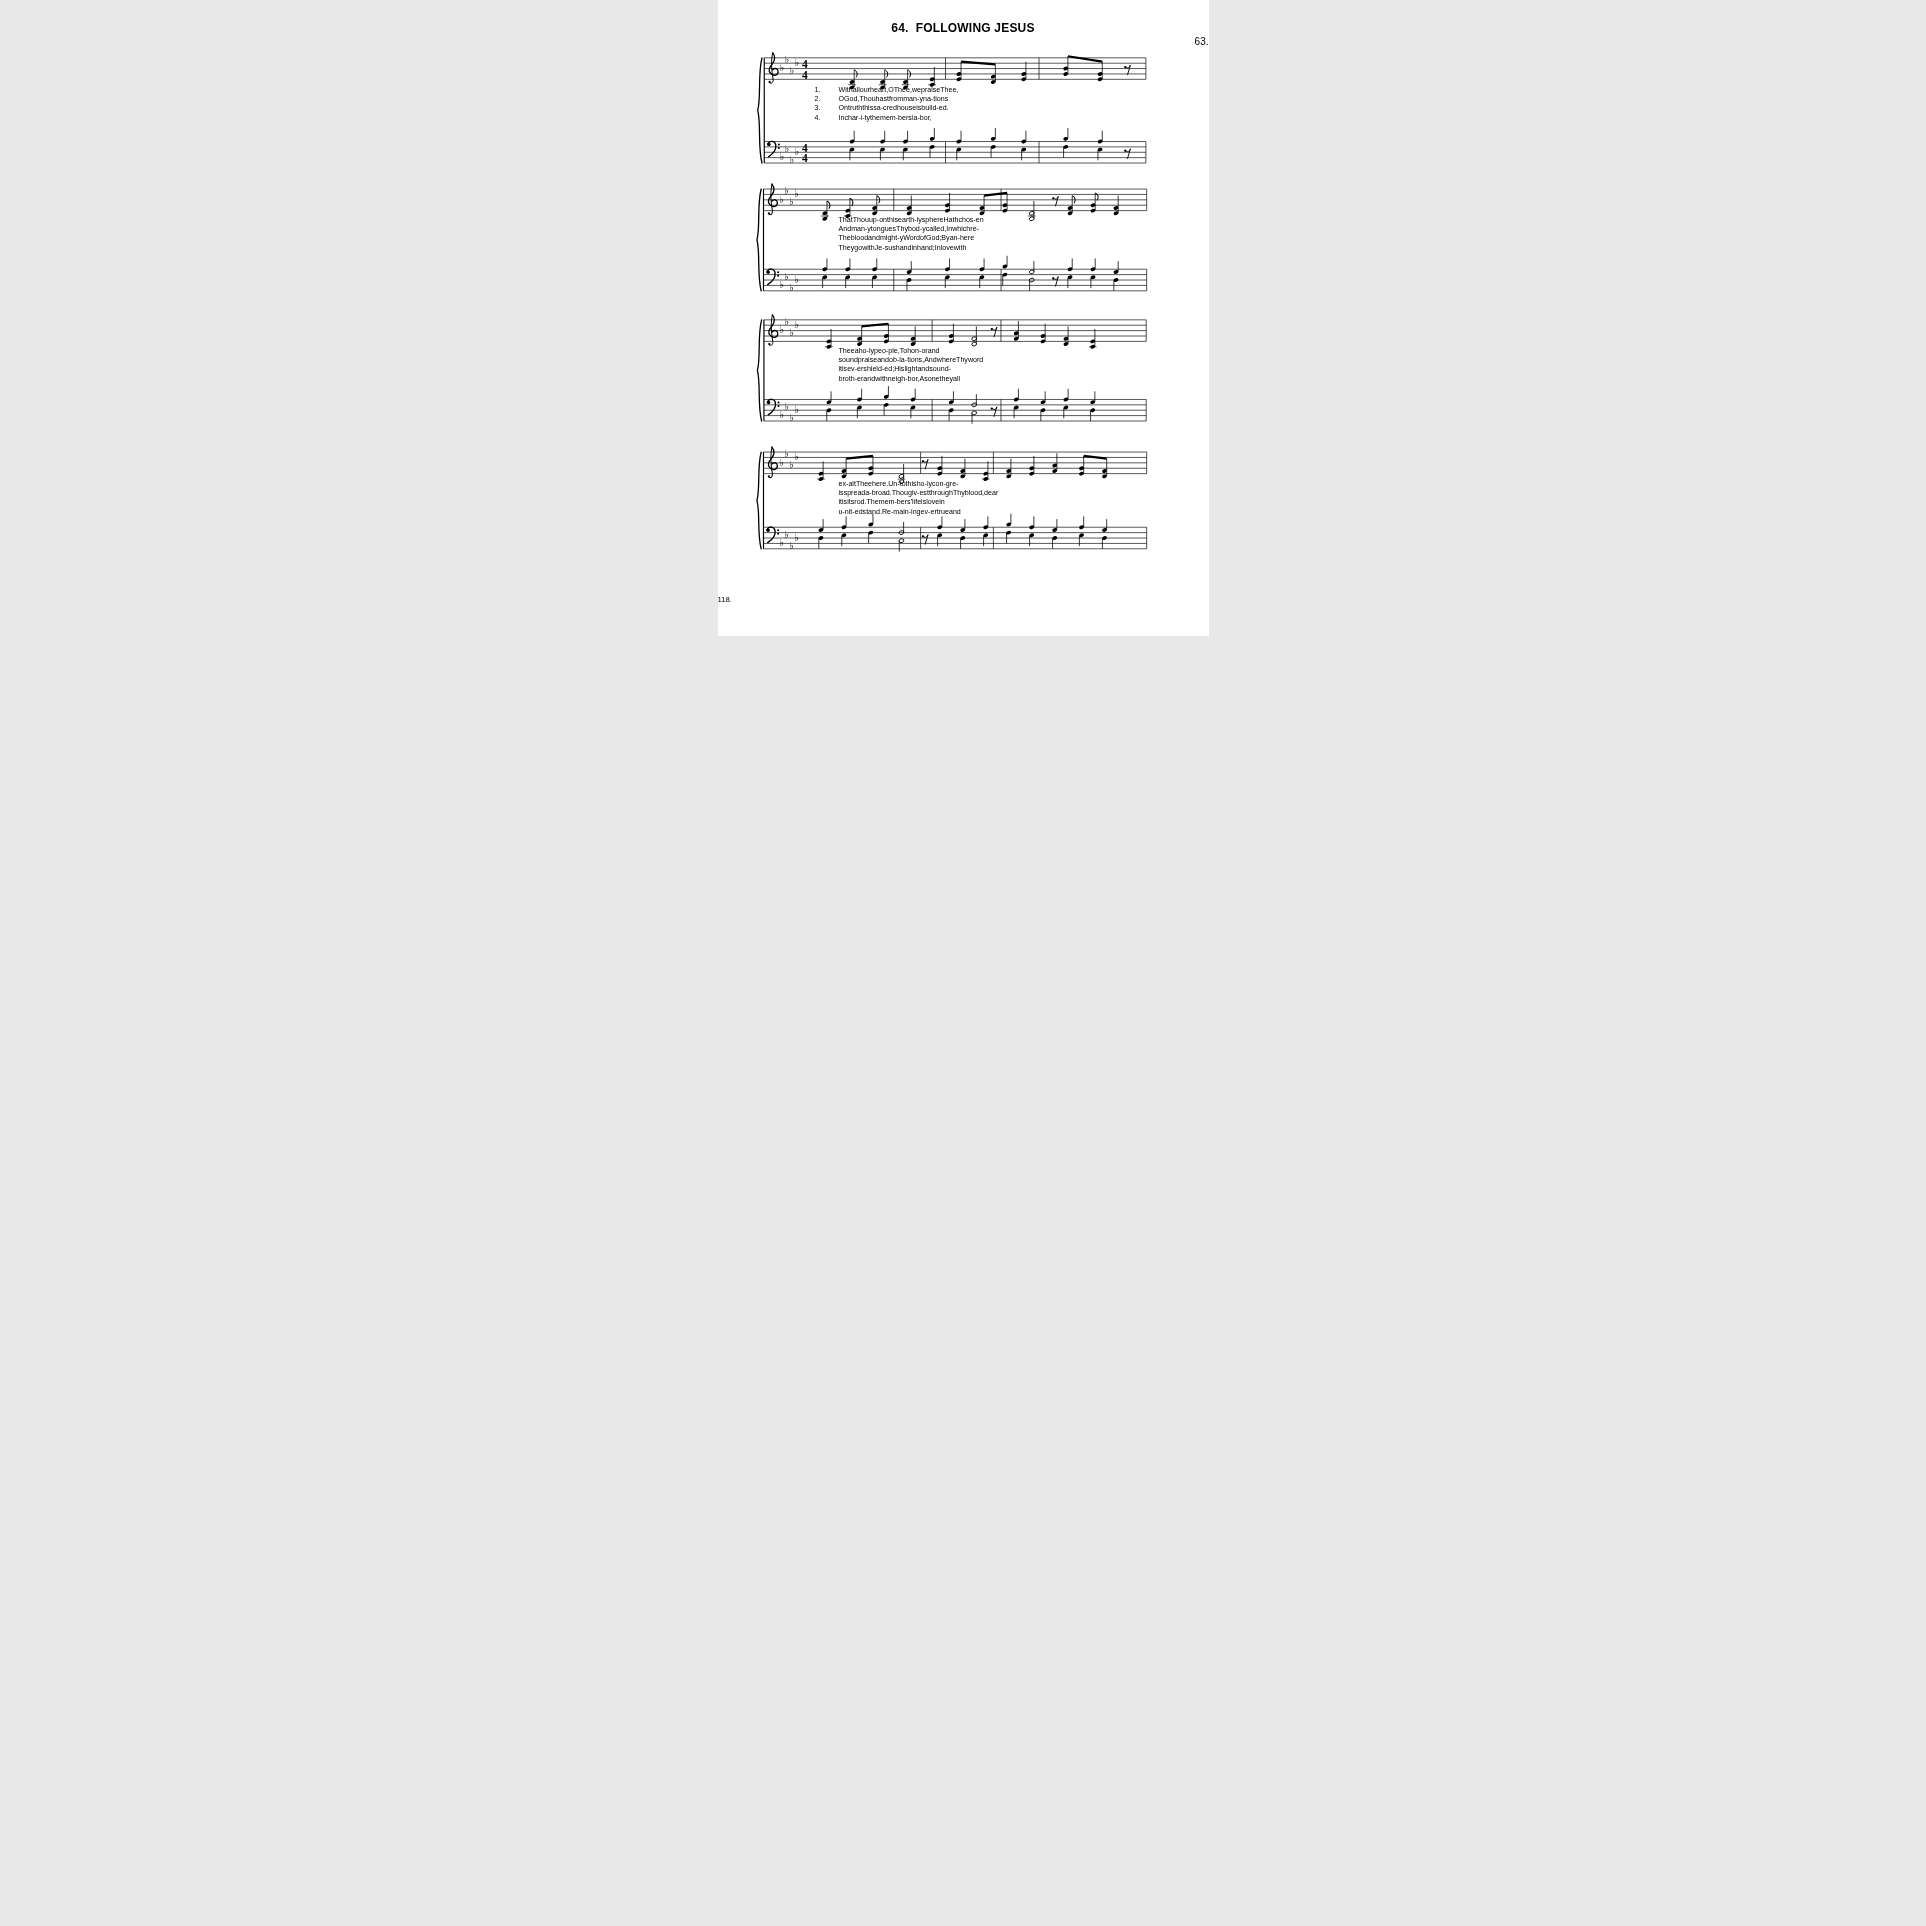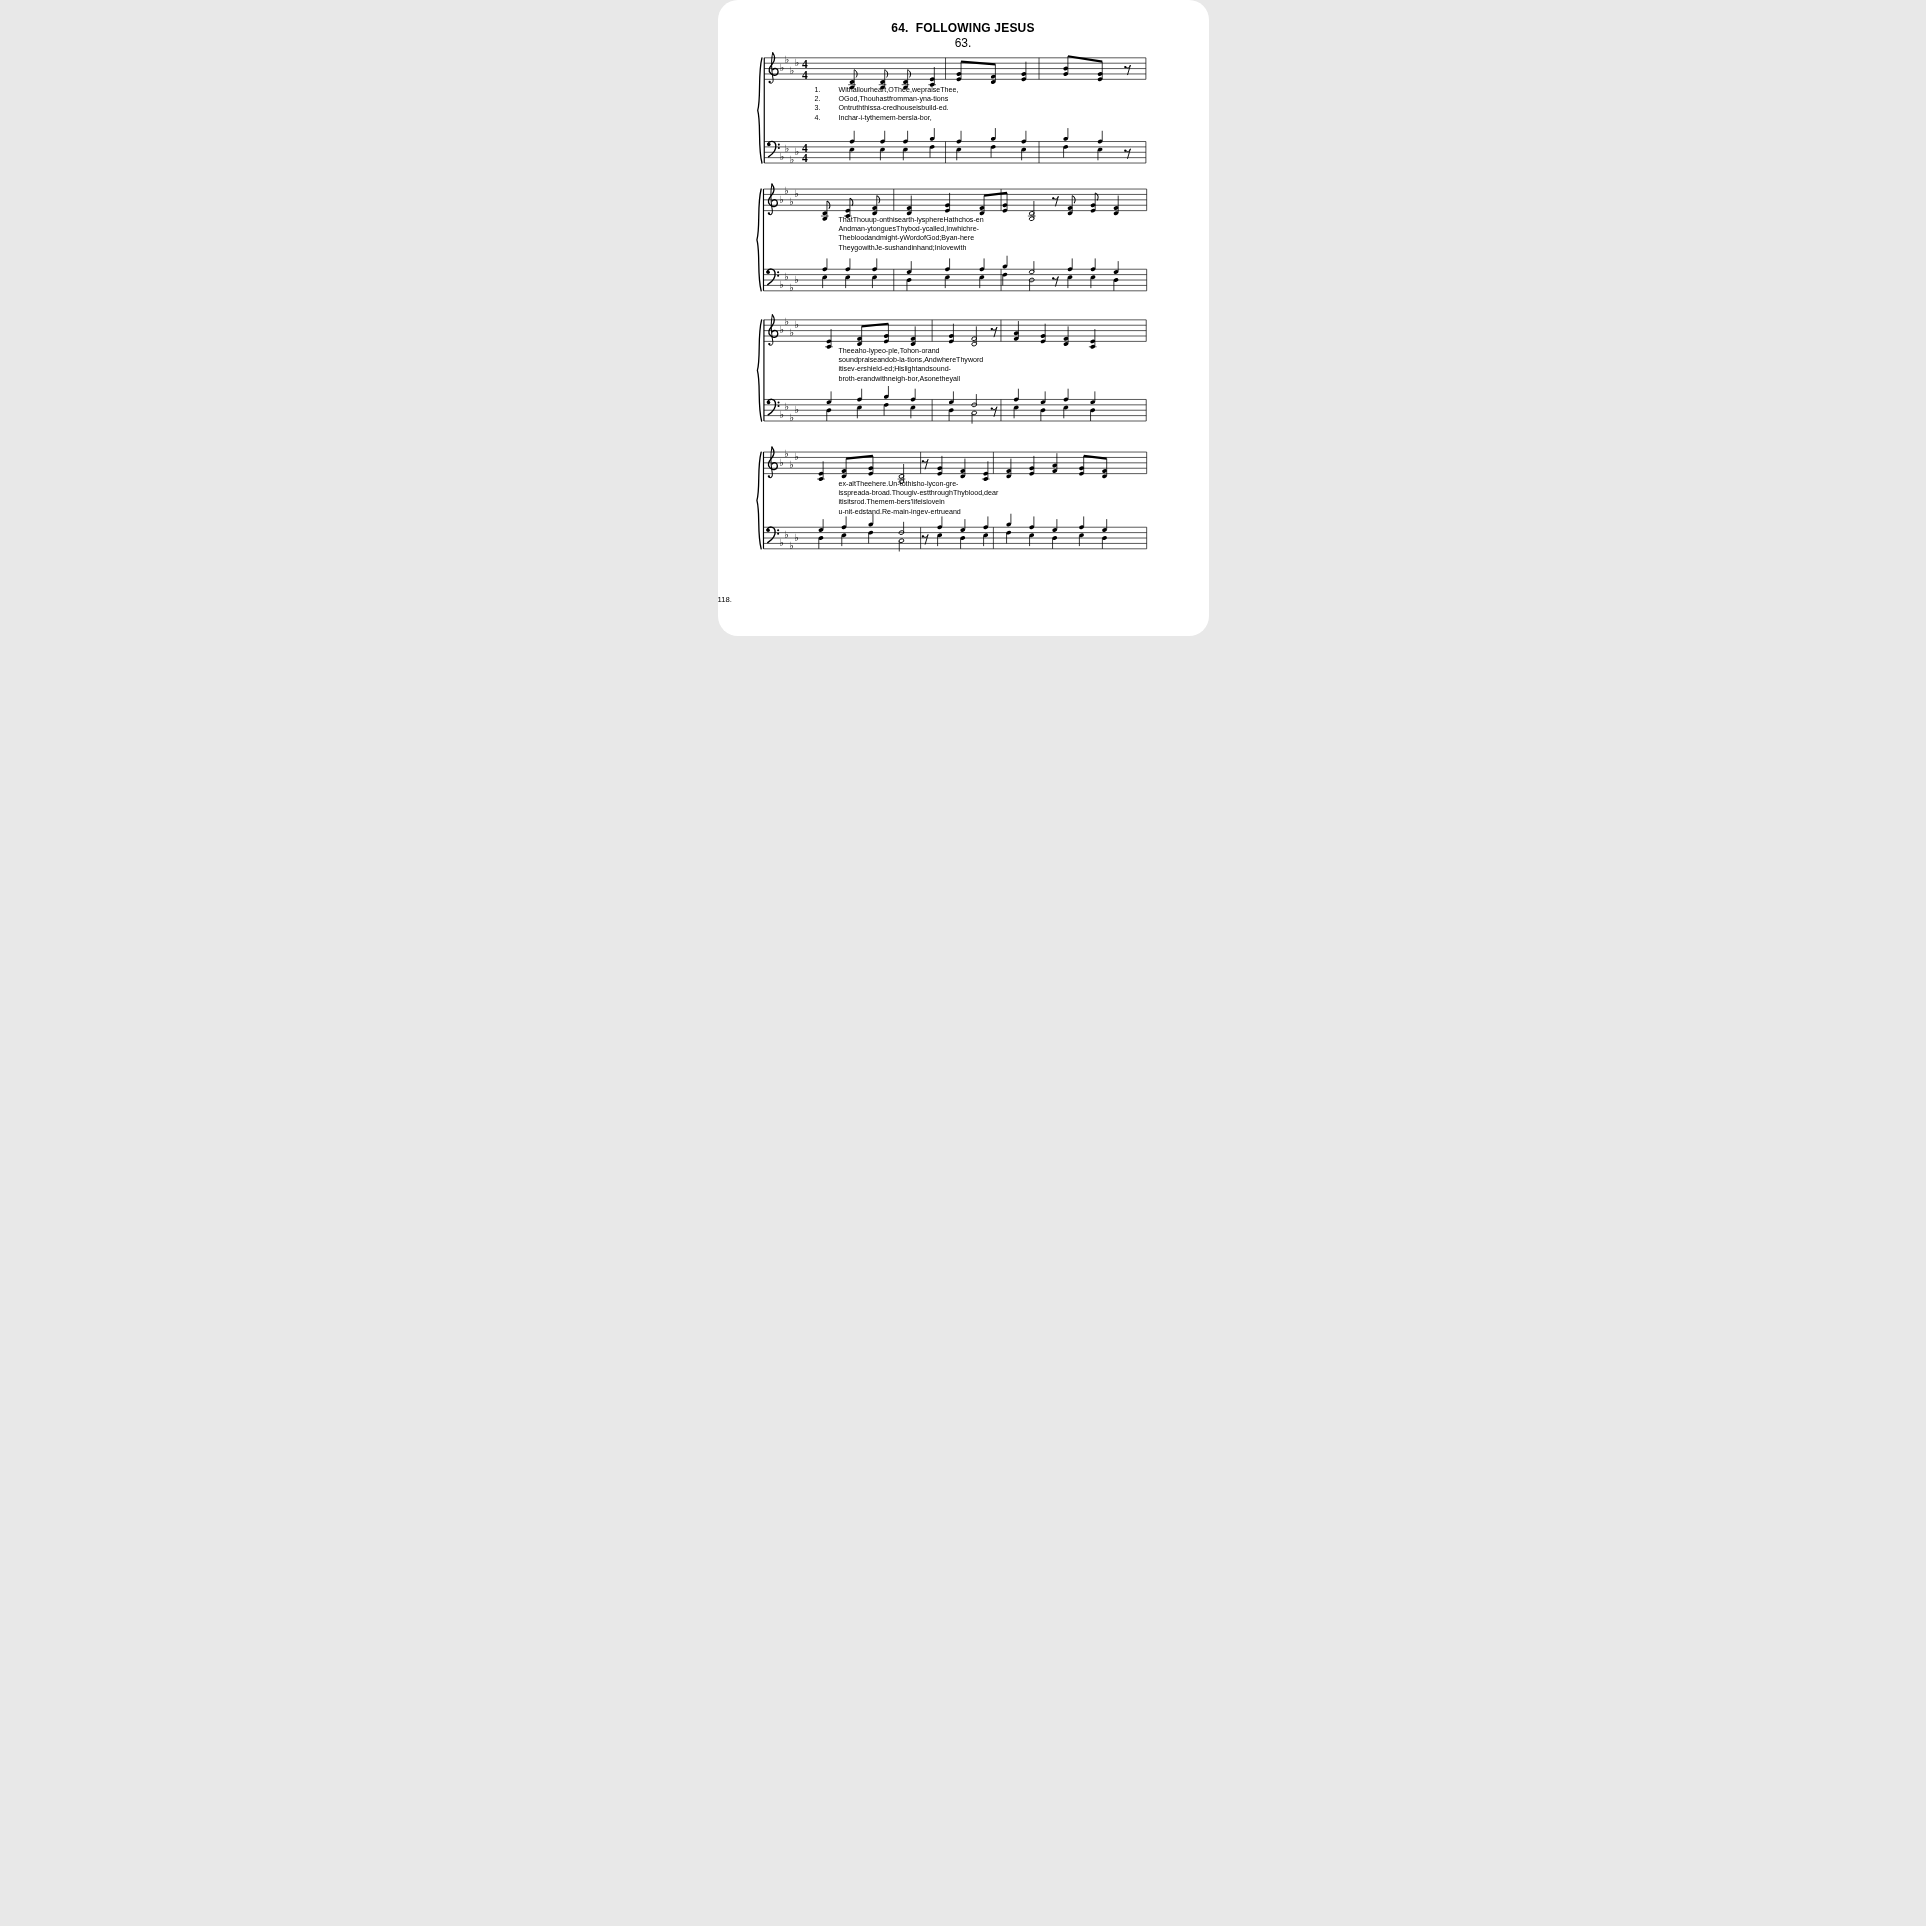--- a/index.html
+++ b/index.html
@@ -1,30 +1,29 @@
 <!DOCTYPE html>
 <html style="font-size:6.2px"><head>
 <meta charset="utf-8">
 <style>
   html,body{margin:0;padding:0;background:#e8e8e8;}
   .page{
     width:491px;height:636px;position:relative;margin:0 auto;
     background:#ffffff;color:#000;
     font-family:"Liberation Sans", sans-serif;
     overflow:hidden;
-    border-radius:20px;
   }
   .title{
     position:absolute;top:21px;left:0;width:100%;
     text-align:center;font-size:12px;font-weight:bold;
     letter-spacing:0.2px;white-space:pre;
   }
   .tune-number{
     position:absolute;top:36px;left:0;width:100%;
-    text-align:center;font-size:12px;
+    text-align:right;font-size:10px;
   }
   .page-number{
     position:absolute;top:595px;left:0;width:100%;
     text-align:left;font-size:7.7px;
   }
   .system-svg{position:absolute;left:37px;}
   .lyrics{position:absolute;left:97px;width:324px;}
   .lyric-line{display:flex;align-items:baseline;height:9.2px;font-size:7.1px;}
   .vnum{flex:none;width:24px;}
   .tokens{flex:1;display:flex;white-space:pre;}

